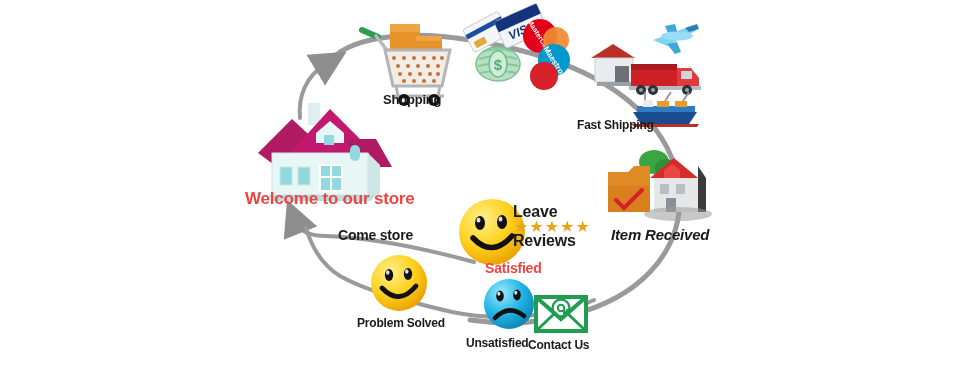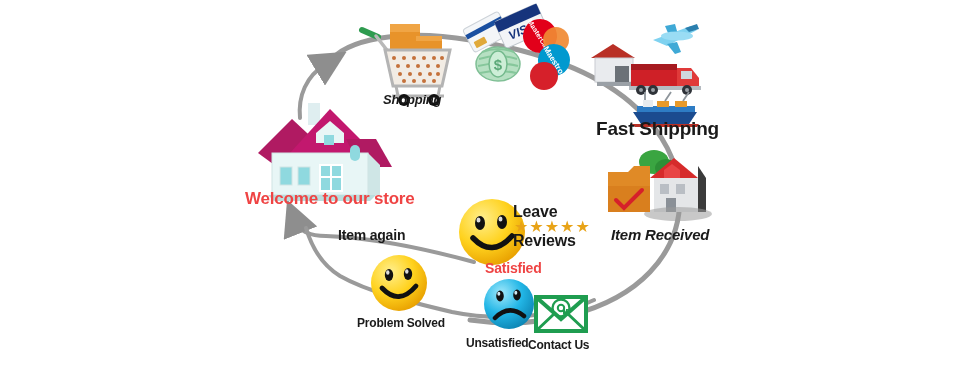--- a/index.html
+++ b/index.html
@@ -22,23 +22,23 @@
     position: absolute;
     font-family: "Liberation Sans", sans-serif;
     font-weight: bold;
     color: #1a1a1a;
     white-space: nowrap;
     letter-spacing: -0.2px;
   }
   .label.red {
     color: #ef4444;
   }
-  .lbl-shopping      { left: 383px; top: 92px;  font-size: 13px; font-style: italic; }
+  .lbl-shopping      { left: 383px; top: 92px;  font-size: 13px; }
   .lbl-payment       { left: 467px; top: 89px;  font-size: 13px; }
-  .lbl-shipping      { left: 596px; top: 118px; font-size: 19px; }
+  .lbl-shipping      { left: 577px; top: 118px; font-size: 12px; }
   .lbl-item          { left: 611px; top: 226px; font-size: 15px; font-style: italic; }
   .lbl-leave         { left: 513px; top: 203px; font-size: 16px; font-weight: bold; text-align: right;}
   .lbl-reviews       { left: 513px; top: 232px; font-size: 16px; font-weight: bold;}
   .lbl-satisfied     { left: 466px; top: 260px; font-size: 14px; margin-left: 19px; }
   .lbl-unsatisfied   { left: 466px; top: 336px; font-size: 12px; }
   .lbl-contact       { left: 528px; top: 338px; font-size: 12px; }
   .lbl-problem       { left: 357px; top: 316px; font-size: 12px; }
   .lbl-comeagain     { left: 338px; top: 227px; font-size: 14px; }
   .lbl-welcome       { left: 245px; top: 189px; font-size: 17px; }
 
@@ -310,16 +310,16 @@
   <div class="label lbl-item">Item Received</div>
 
   <div class="label lbl-leave">Leave</div>
   <div class="stars">★★★★★</div>
   <div class="label lbl-reviews">Reviews</div>
 
   <div class="label red lbl-satisfied">Satisfied</div>
   <div class="label lbl-unsatisfied">Unsatisfied</div>
   <div class="label lbl-contact">Contact Us</div>
   <div class="label lbl-problem">Problem Solved</div>
-  <div class="label lbl-comeagain">Item again</div>
+  <div class="label lbl-comeagain">Come store</div>
   <div class="label red lbl-welcome">Welcome to our store</div>
 
 </div>
 
 </body></html>

